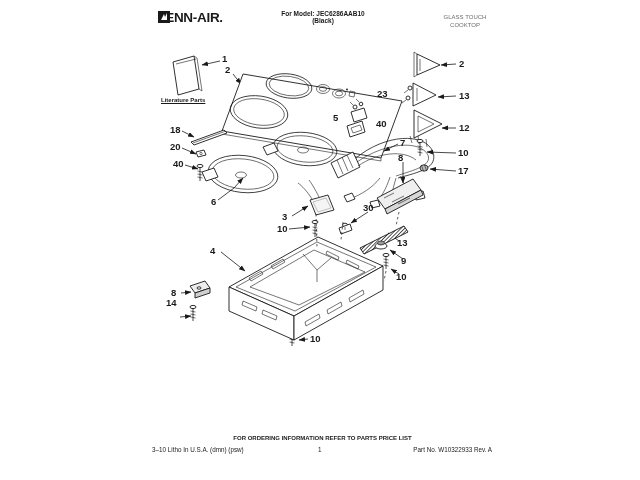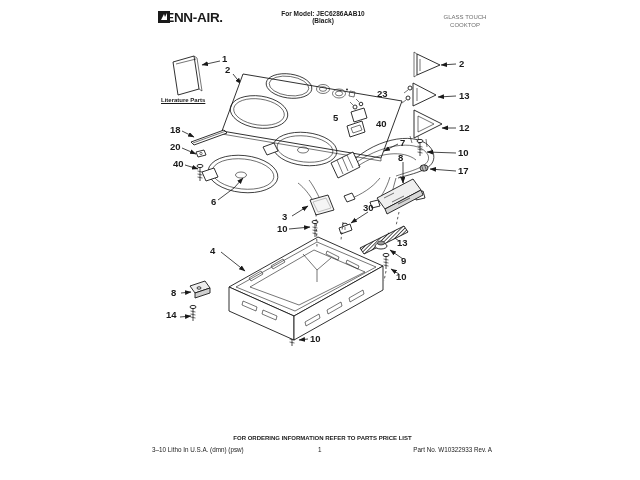--- a/index.html
+++ b/index.html
@@ -319,21 +319,21 @@
   <span class="co" style="left:173px;top:158px">40</span>
   <span class="co" style="left:211px;top:196px">6</span>
   <span class="co" style="left:282px;top:211px">3</span>
   <span class="co" style="left:277px;top:223px">10</span>
   <span class="co" style="left:363px;top:202px">30</span>
   <span class="co" style="left:397px;top:237px">13</span>
   <span class="co" style="left:401px;top:255px">9</span>
   <span class="co" style="left:396px;top:271px">10</span>
   <span class="co" style="left:210px;top:245px">4</span>
   <span class="co" style="left:171px;top:287px">8</span>
-  <span class="co" style="left:166px;top:309px">14</span>
+  <span class="co" style="left:166px;top:297px">14</span>
   <span class="co" style="left:310px;top:333px">10</span>
 
   <div class="abs order">FOR ORDERING INFORMATION REFER TO PARTS PRICE LIST</div>
   <div class="abs foot foot-left">3–10 Litho In U.S.A. (dmn) (psw)</div>
   <div class="abs foot foot-center">1</div>
   <div class="abs foot foot-right">Part No. W10322933 Rev. A</div>
 
 </div>
 
 </body></html>

